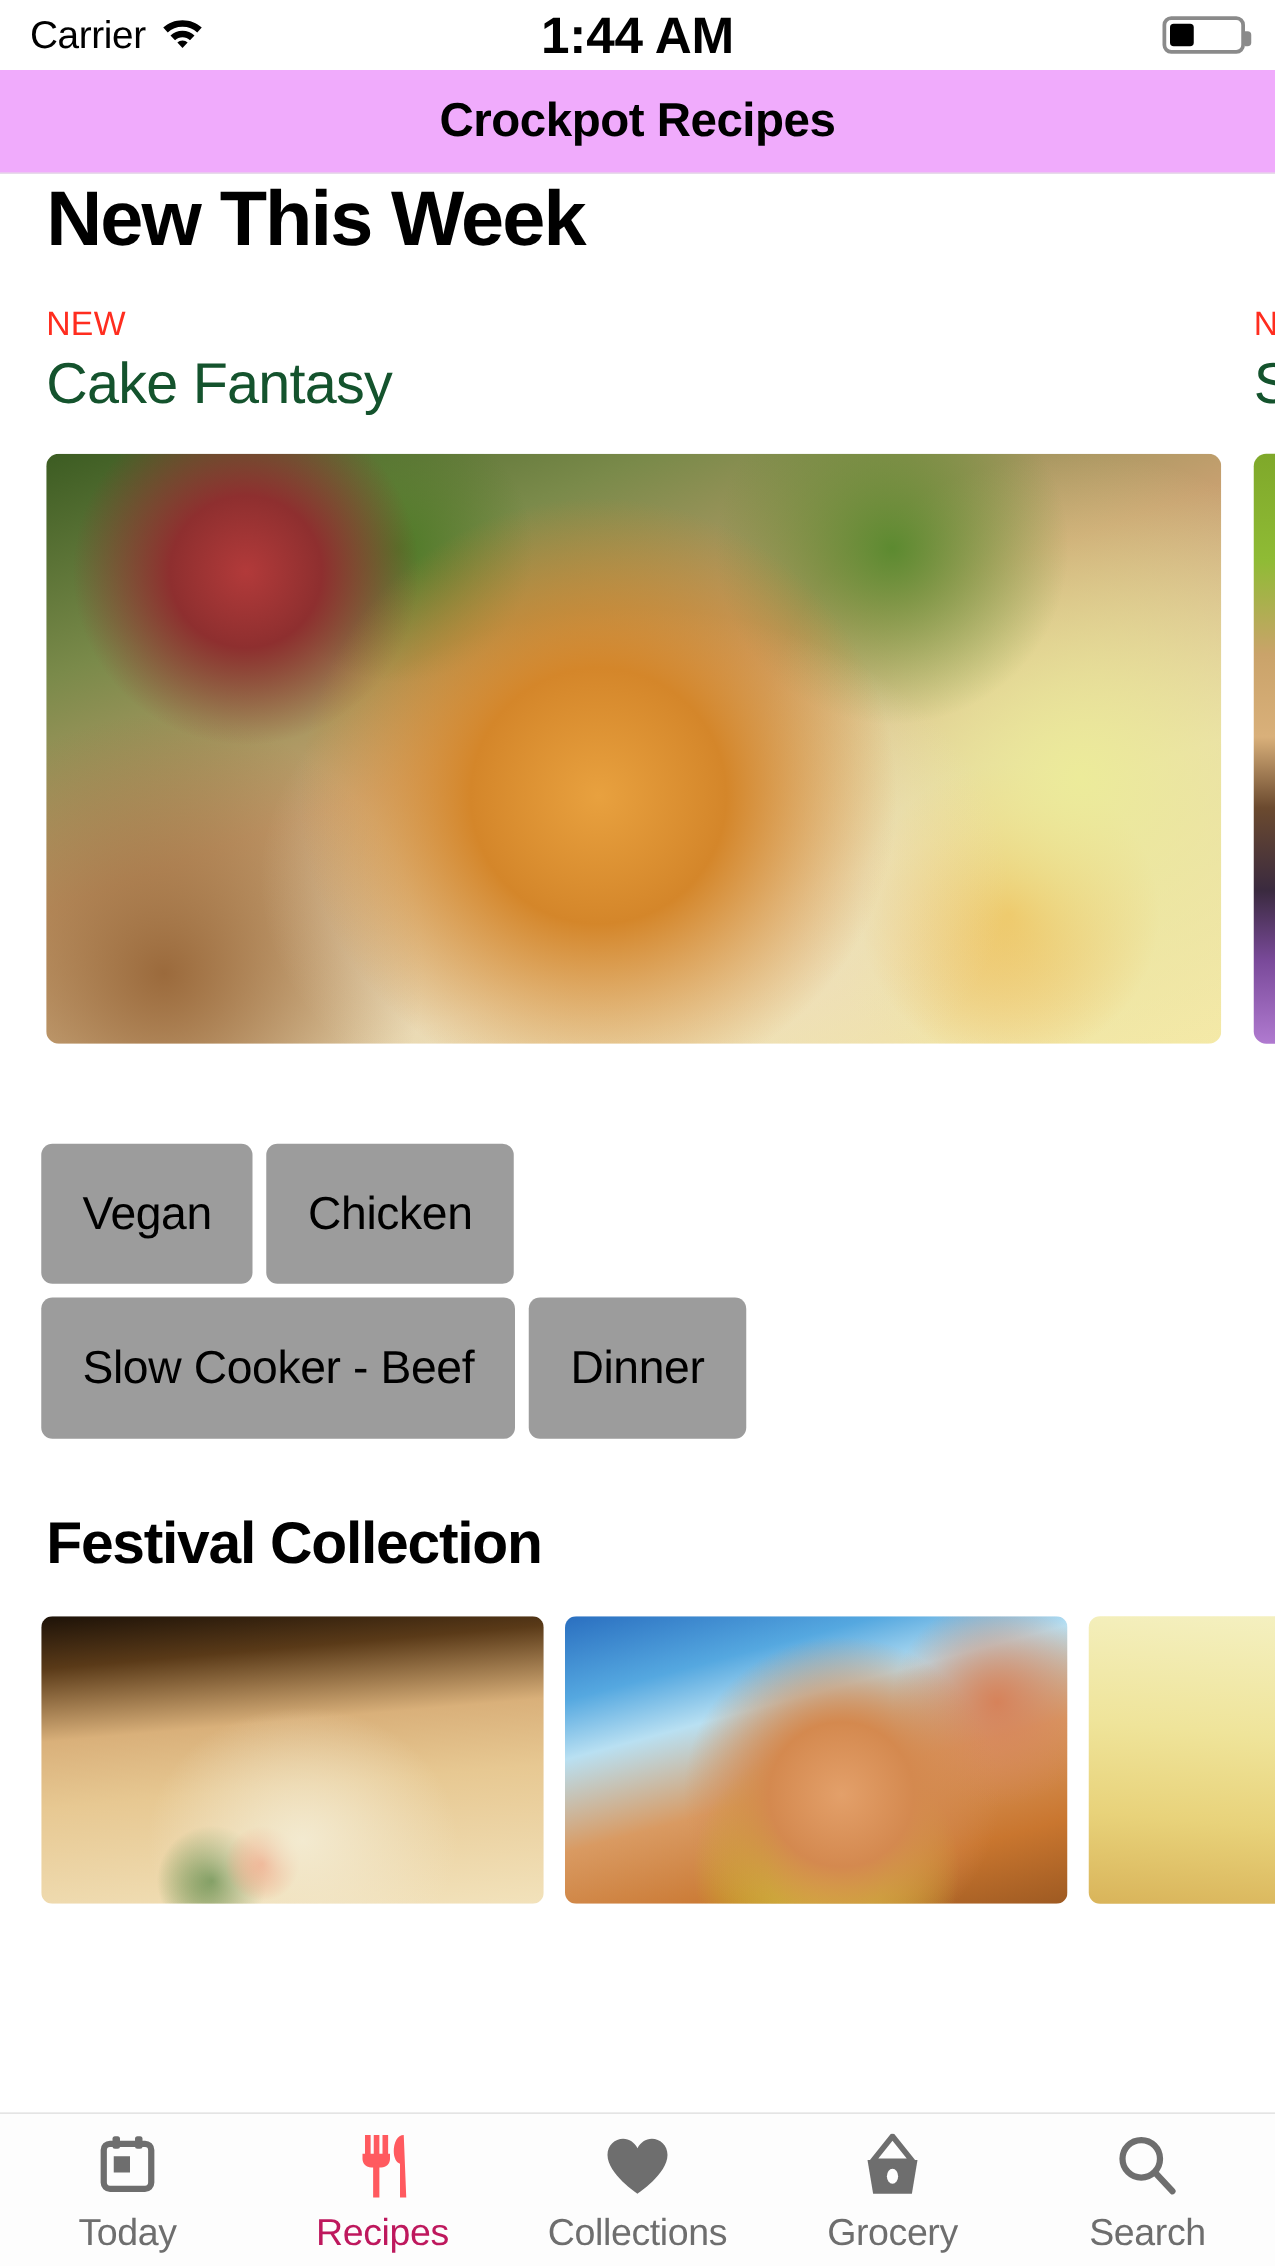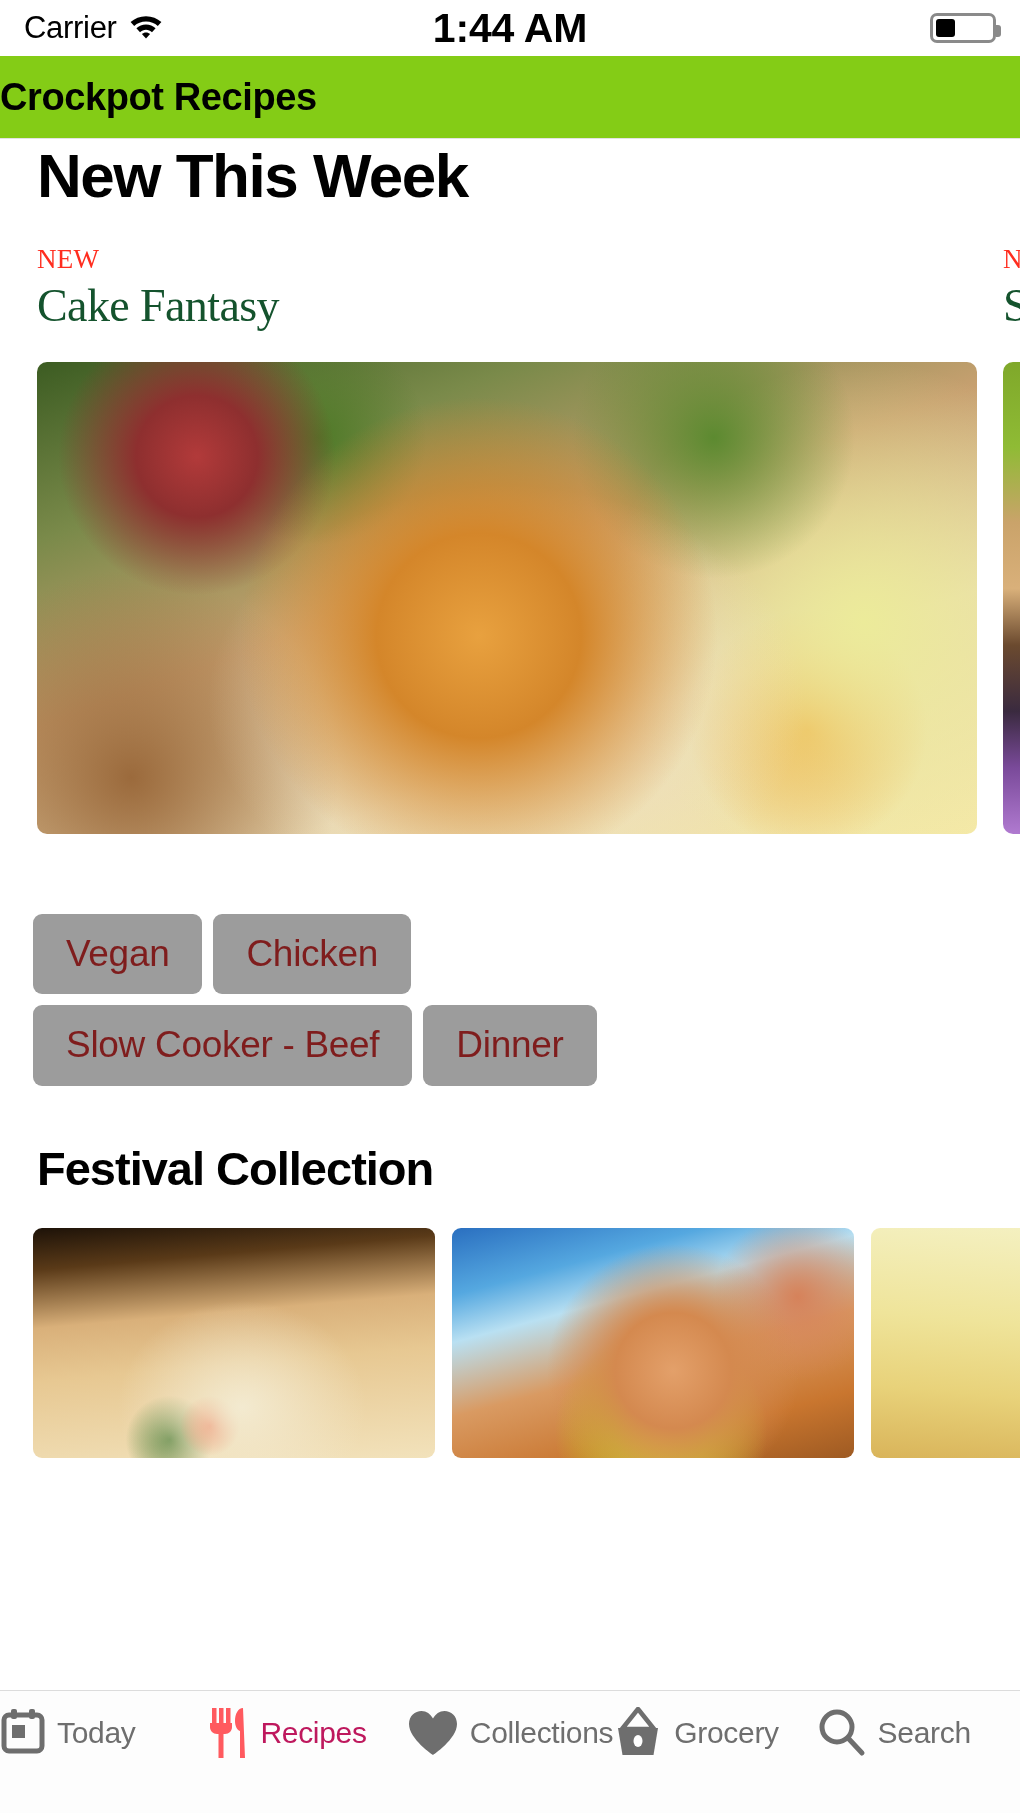--- a/index.html
+++ b/index.html
@@ -31,36 +31,36 @@
   .battery::after {
     content:""; position:absolute; right:-8px; top:9px;
     width:5px; height:12px; background:#8a8a8a;
     border-radius:0 3px 3px 0;
   }
   .battery-fill { height:100%; width:36%; background:#000; border-radius:3px; }
 
   
   .navbar {
     position:absolute; top:56px; left:0; width:1020px; height:83px;
-    display:flex; align-items:center; 
-    background:#84cc16; border-bottom:1px solid #e3e3e3;
+    display:flex; align-items:center; justify-content:center;
+    background:#f0abfc; border-bottom:1px solid #e3e3e3;
   }
   .nav-title { font-size:38px; font-weight:bold; color:#000; letter-spacing:-0.4px; }
 
   
   .content { position:absolute; top:140px; left:0; width:1020px; height:1550px; overflow:hidden; }
 
   .section-title {
     font-size:62px; font-weight:bold; color:#000;
     letter-spacing:-1.5px; padding-left:37px;
   }
   .section-title.small { font-size:47px; letter-spacing:-1px; }
 
   
-  .carousel { display:flex; gap:26px; padding-left:37px;font-family:Liberation Serif, serif; }
+  .carousel { display:flex; gap:26px; padding-left:37px; }
   .feature-card { flex:0 0 auto; width:940px; }
   .badge-new { font-size:27px; color:#ff2d1f; letter-spacing:0.2px; line-height:1.1; }
   .feature-name {
     font-size:46px; color:#14532d; letter-spacing:-0.6px;
     margin-top:4px; white-space:nowrap;
   }
   .feature-img {
     margin-top:30px; width:940px; height:472px;
     border-radius:10px; overflow:hidden; position:relative;
   }
@@ -101,42 +101,42 @@
   .img-peek {
     background:linear-gradient(185deg, #f4f0c0 0%, #efe49a 40%, #e8d27a 70%, #d9b45a 100%);
   }
 
   
   .tags {
     margin-top:80px; padding-left:33px; padding-right:24px;
     display:flex; flex-wrap:wrap; gap:11px; max-width:735px;
   }
   .tag {
-    background:#9c9c9c; color:#7f1d1d;
+    background:#9c9c9c; color:#000000;
     font-size:37px; letter-spacing:-0.3px;
-    padding:20px 33px; border-radius:9px;
+    padding:36px 33px; border-radius:9px;
     white-space:nowrap; line-height:1.1;
   }
 
   
   .festival-wrap { margin-top:55px; }
   .festival-row { display:flex; gap:17px; padding-left:33px; margin-top:32px; }
   .fest-card {
     flex:0 0 auto; width:402px; height:230px;
     border-radius:9px; overflow:hidden;
   }
   .fest-card.peek { width:160px; }
 
   
   .tabbar {
     position:absolute; bottom:0; left:0; width:1020px; height:123px;
     background:#fdfdfd; border-top:1px solid #dcdcdc;
     display:flex; align-items:flex-start; padding-top:16px;
   }
-  .tab { flex:1; display:flex; flex-direction:row; align-items:center; gap:11px; }
+  .tab { flex:1; display:flex; flex-direction:column; align-items:center; gap:11px; }
   .tab-icon { height:52px; display:flex; align-items:center; justify-content:center; }
   .tab-label { font-size:30px; color:#6e6e6e; letter-spacing:-0.3px; }
   .tab.active .tab-label { color:#be185d; }
 </style>
 </head>
 <body>
 
 <div class="phone">
 
   <div class="statusbar">

